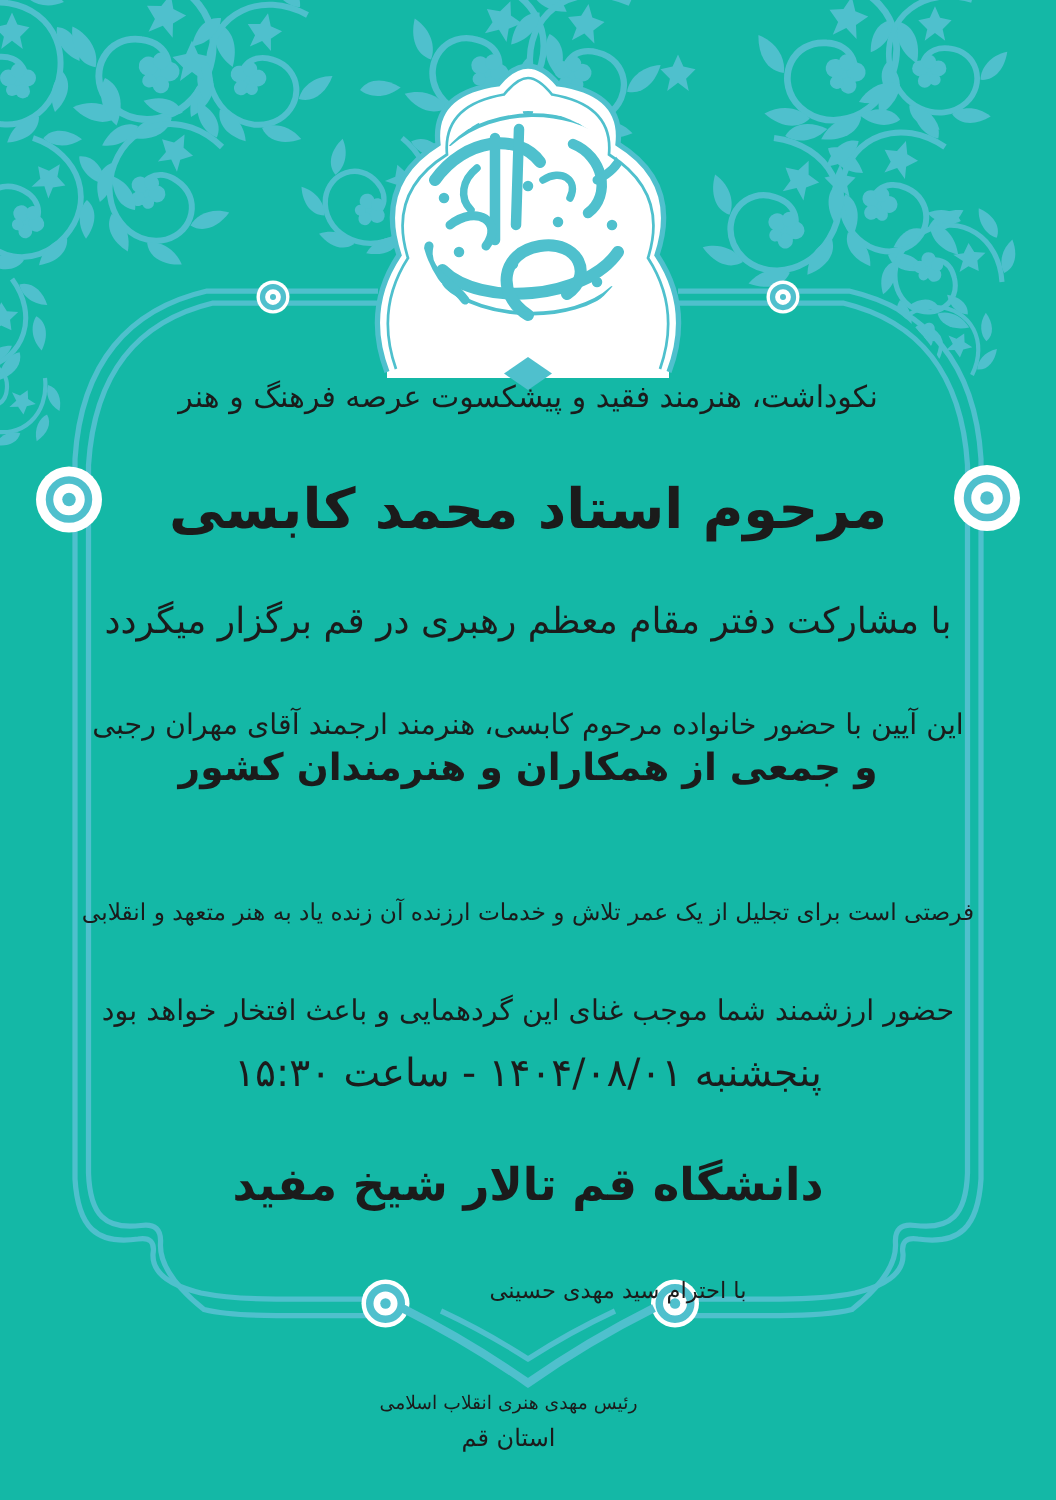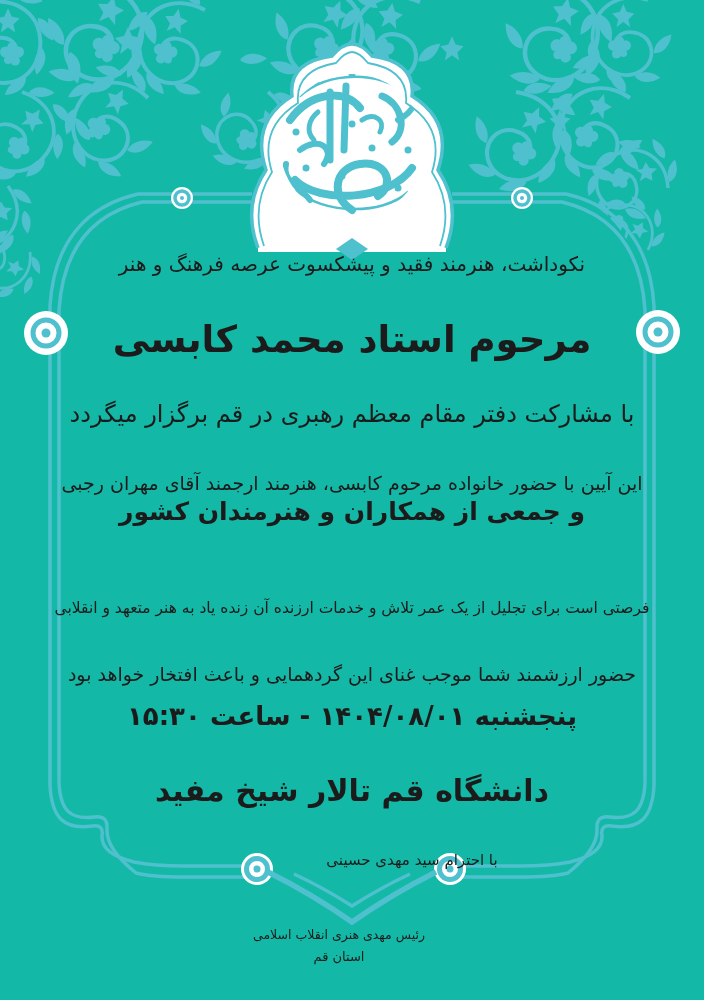--- a/index.html
+++ b/index.html
@@ -18,25 +18,25 @@
     color:var(--ink); font-family:"DejaVu Sans", sans-serif;
     white-space:nowrap; line-height:1.25;
   }
   .l-header    { top:252px; font-size:20px; }
   .l-honoree   { top:317px; font-size:37px; font-weight:bold; }
   .l-organizer { top:399px; font-size:24px; font-weight:normal; }
   .l-att1      { top:472px; font-size:19px; }
   .l-att2      { top:496px; font-size:25px; font-weight:bold; }
   .l-tribute   { top:599px; font-size:15.5px; }
   .l-invite    { top:652px; font-size:19px;margin-top:11px; }
-  .l-datetime  { top:700px; font-size:26px; font-weight:bold; }
+  .l-datetime  { top:700px; font-size:26px; font-weight:normal; }
   .l-venue     { top:772px; font-size:30px; font-weight:bold; }
   .l-signature { top:851px; left:240px; right:120px; font-size:15px; }
   .l-org1      { top:927px; right:26px; font-size:12.5px; }
-  .l-org2      { top:949px; right:26px; font-size:13px;text-align:center; }
+  .l-org2      { top:949px; right:26px; font-size:16px;text-align:center; }
 </style>
 </head>
 <body>
 
 <div id="poster">
 
   <svg id="ornament-svg" viewBox="0 0 704 1000" aria-hidden="true">
     <defs>
       <path id="lf" d="M0 0 C6 -5 9 -16 3 -27 C-5 -18 -7 -7 0 0 Z"></path>
       <path id="st" d="M0 -13 L4 -4 L13 -2 L6 5 L8 14 L0 8 L-8 14 L-6 5 L-13 -2 L-4 -4 Z"></path>

